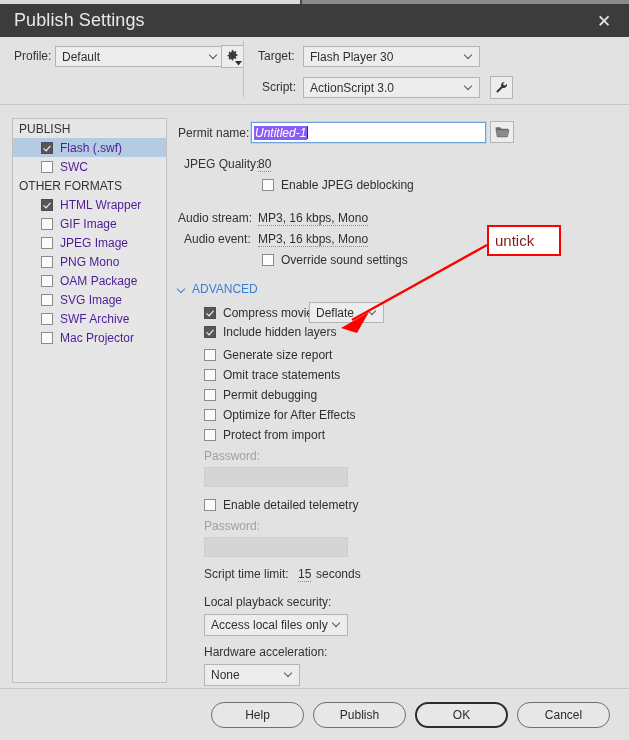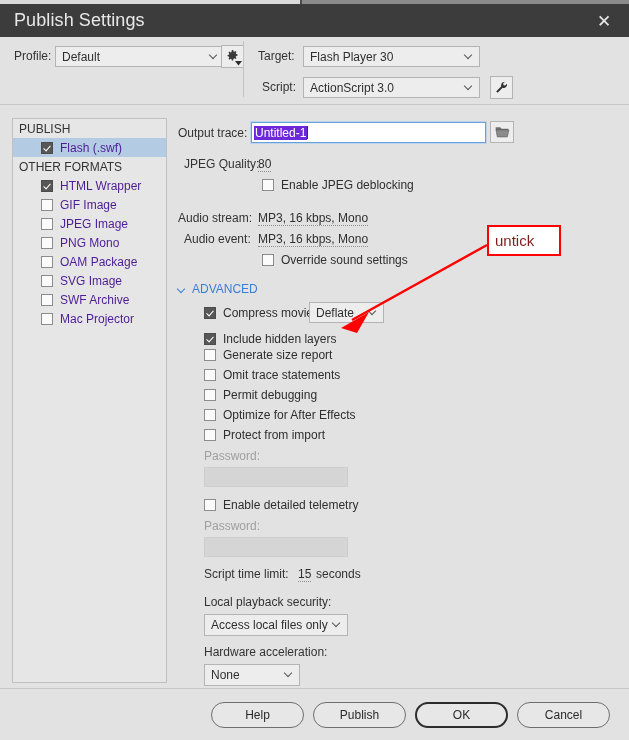--- a/index.html
+++ b/index.html
@@ -90,21 +90,21 @@
   
   #pane{position:absolute;left:178px;top:112px;width:440px;height:566px;}
   .flabel{color:#333;font-size:12px;}
   .dotted{border-bottom:1px dotted #8e8e8e;padding-bottom:0px;color:#2f2f2f;}
 
   #output-input{
     position:absolute;box-sizing:border-box;height:21px;background:#fff;
     border:1px solid #6aa0d8;outline:1px solid #bcd4ee;
     display:flex;align-items:center;padding-left:2px;font-size:12px;
   }
-  #output-input .sel-text{background:#6d28d9;color:#fff;padding:0 1px;}
+  #output-input .sel-text{background:#8b5cf6;color:#fff;padding:0 1px;font-style:italic;}
   #output-input .caret{width:1px;height:13px;background:#333;margin-left:0px;}
 
   .chkrow{position:absolute;display:flex;align-items:center;font-size:12px;color:#2f2f2f;}
 
   .adv-head{position:absolute;color:#3a7fd5;font-size:12px;display:flex;align-items:center;}
   .adv-head .tw{
     width:9px;height:9px;margin-right:5px;position:relative;
   }
   .adv-head .tw:before{
     content:"";position:absolute;left:0px;top:1px;width:5px;height:5px;
@@ -198,20 +198,24 @@
   <div id="hrule" style="top:100px;"></div>
 
   <div id="sidebar">
 
     <div class="grp">PUBLISH</div>
 
     <div class="side-item sel">
       <span class="cb on"></span>
       <span>Flash (.swf)</span>
     </div>
+    <div class="side-item">
+      <span class="cb"></span>
+      <span>SWC</span>
+    </div>
 
     <div class="grp">OTHER FORMATS</div>
 
     <div class="side-item">
       <span class="cb on"></span>
       <span>HTML Wrapper</span>
     </div>
     <div class="side-item">
       <span class="cb"></span>
       <span>GIF Image</span>
@@ -237,21 +241,21 @@
       <span>SWF Archive</span>
     </div>
     <div class="side-item">
       <span class="cb"></span>
       <span>Mac Projector</span>
     </div>
   </div>
 
   <div id="pane">
 
-    <div style="position:absolute;left:0px;top:10px;" class="flabel">Output trace:</div>
+    <div style="position:absolute;left:0px;top:10px;" class="flabel">Permit name:</div>
     <div id="output-input" style="left:73px;top:6px;width:235px;">
       <span class="sel-text">Untitled-1</span>
       <span class="caret"></span>
     </div>
     <div class="iconbtn" style="position:absolute;left:312px;top:5px;height:22px;width:24px;">
       <svg width="15" height="12" viewBox="0 0 16 13" aria-hidden="true">
         <path fill="#6e6e6e" d="M0.6 1.4h5l1.3 1.5h7.4v1.3H0.6z"></path>
         <path fill="#8b8b8b" stroke="#5d5d5d" stroke-width="0.7" d="M1 4.2h14l-1.8 7.6H2.4z"></path>
       </svg>
     </div>
@@ -282,21 +286,21 @@
 
     <div class="chkrow" style="left:26px;top:190px;">
       <span class="cb on"></span>
       <span>Compress movie</span>
     </div>
     <div class="combo" style="position:absolute;left:131px;top:186px;width:75px;">
       <span>Deflate</span>
       <span class="chev"></span>
     </div>
 
-    <div class="chkrow" style="left:26px;top:216px;">
+    <div class="chkrow" style="left:26px;top:209px;">
       <span class="cb on"></span>
       <span>Include hidden layers</span>
     </div>
     <div class="chkrow" style="left:26px;top:232px;">
       <span class="cb"></span>
       <span>Generate size report</span>
     </div>
     <div class="chkrow" style="left:26px;top:252px;">
       <span class="cb"></span>
       <span>Omit trace statements</span>

